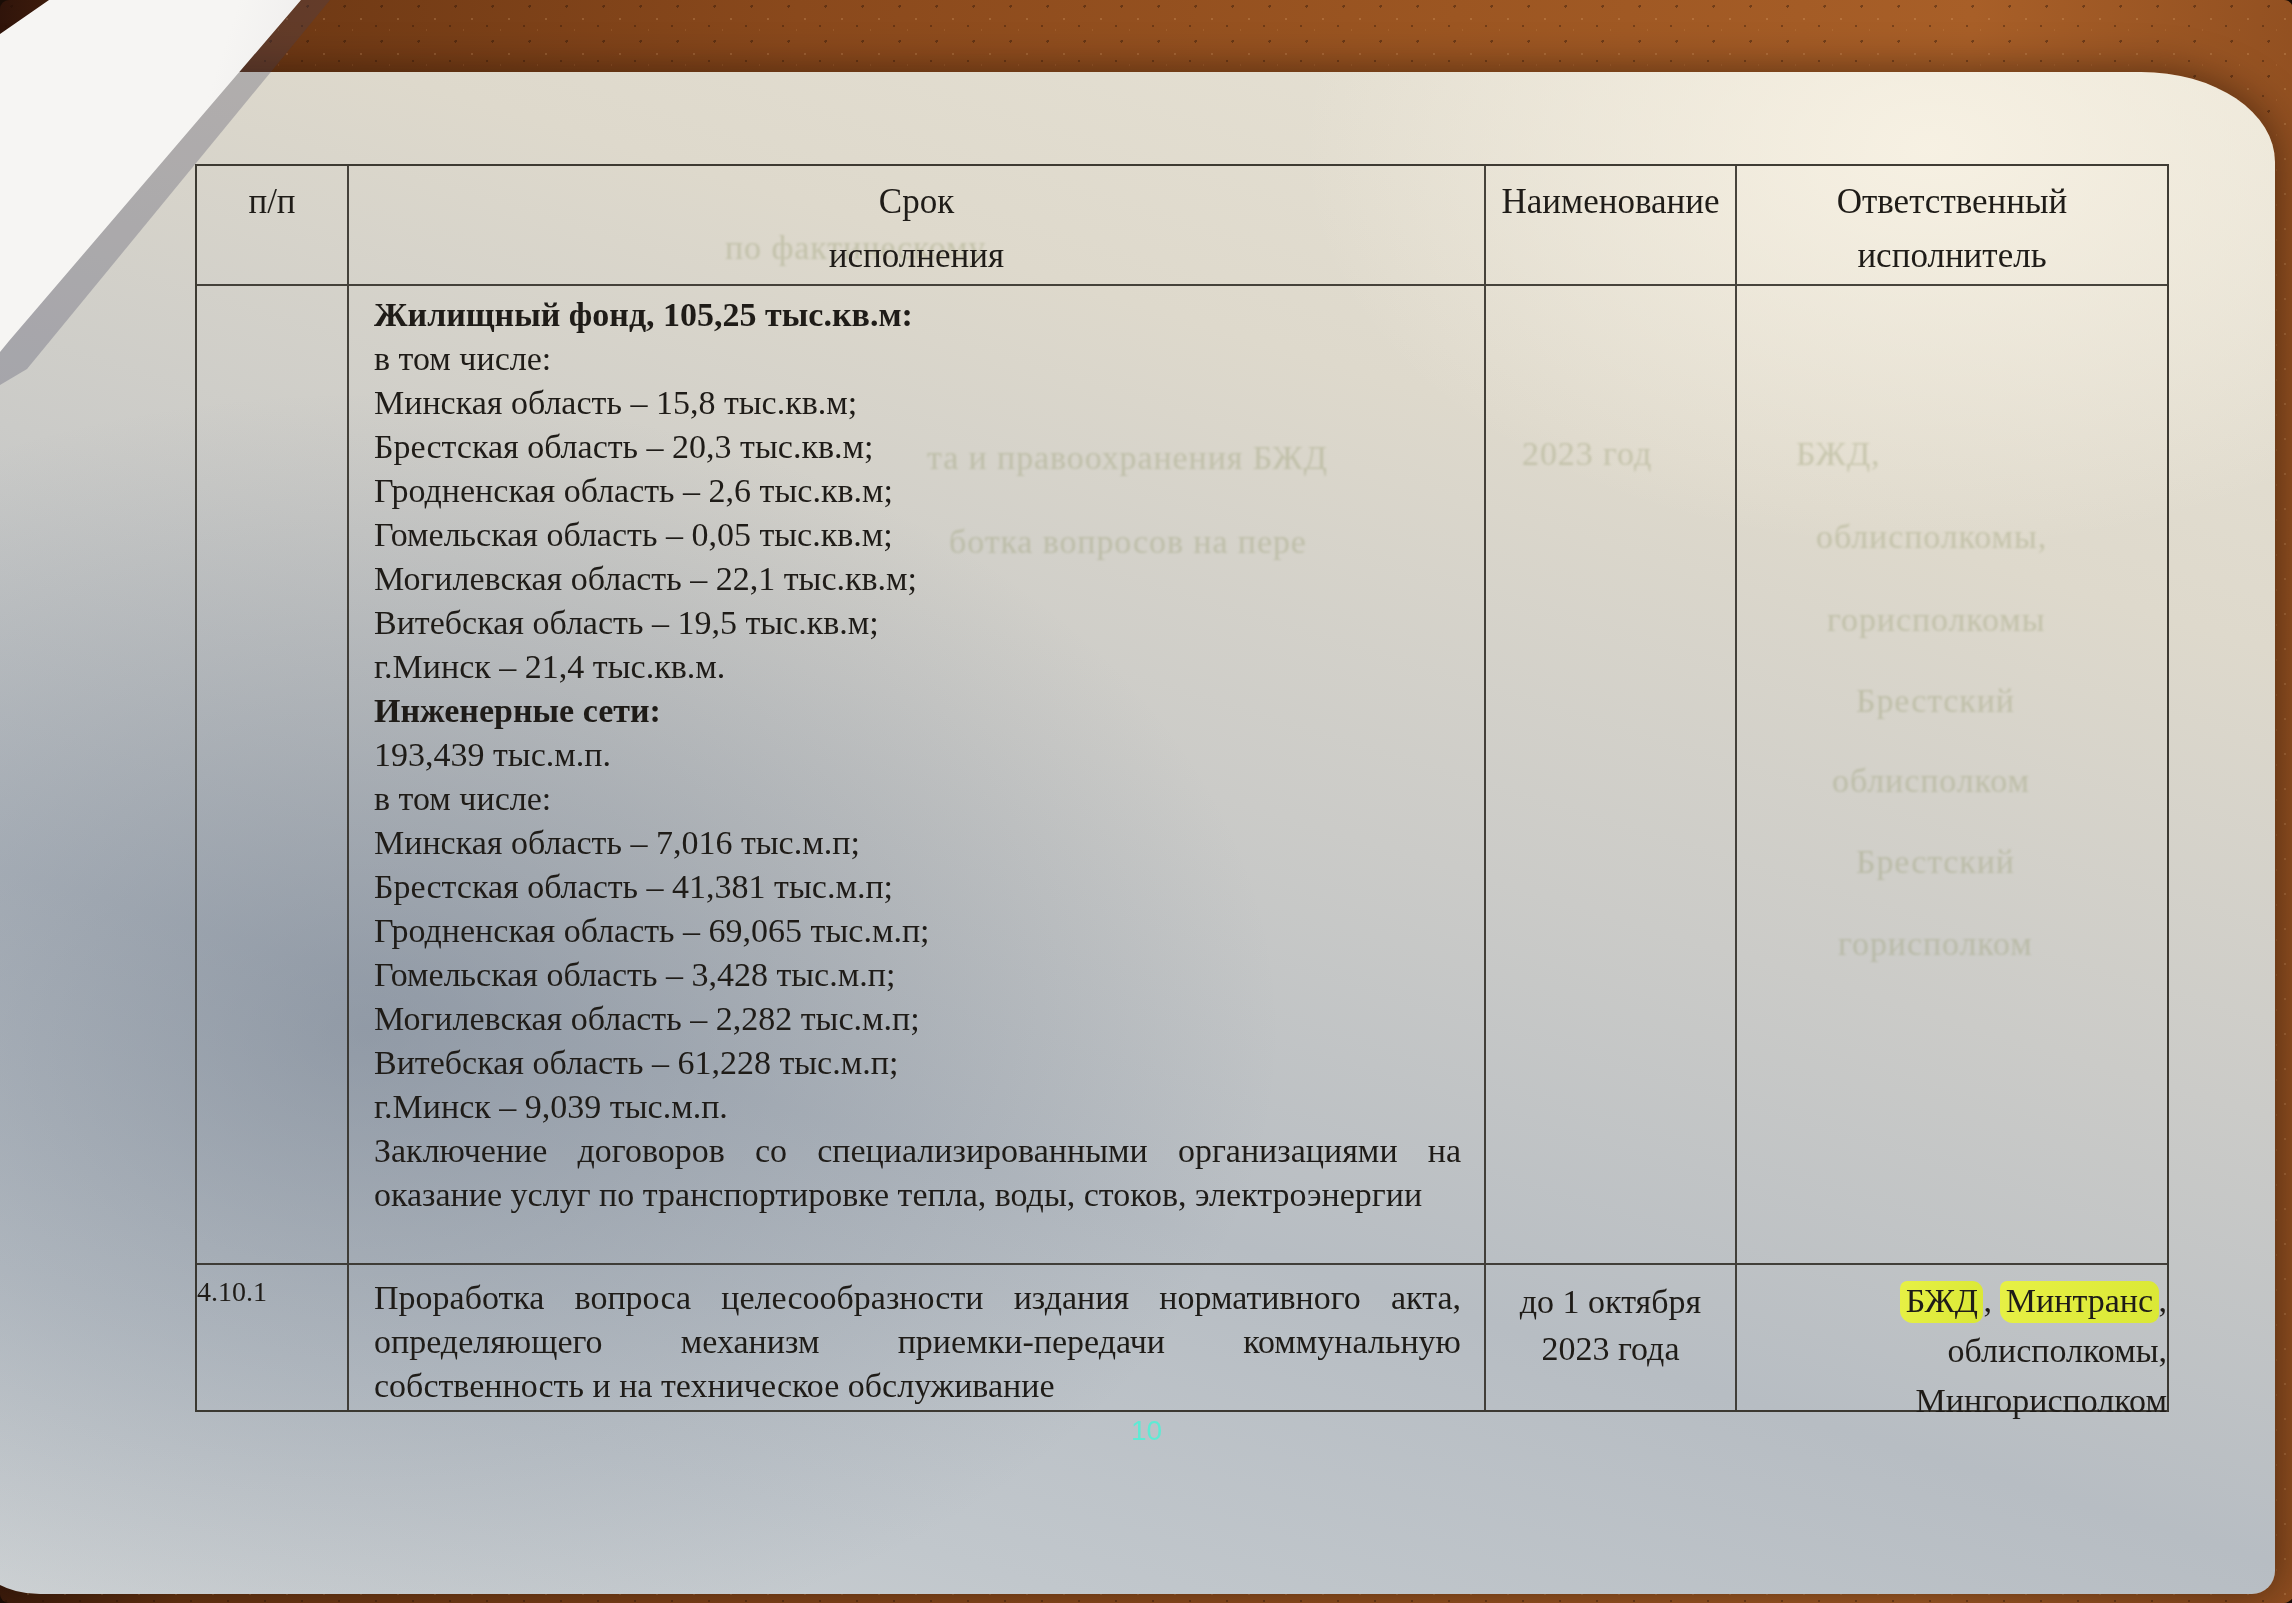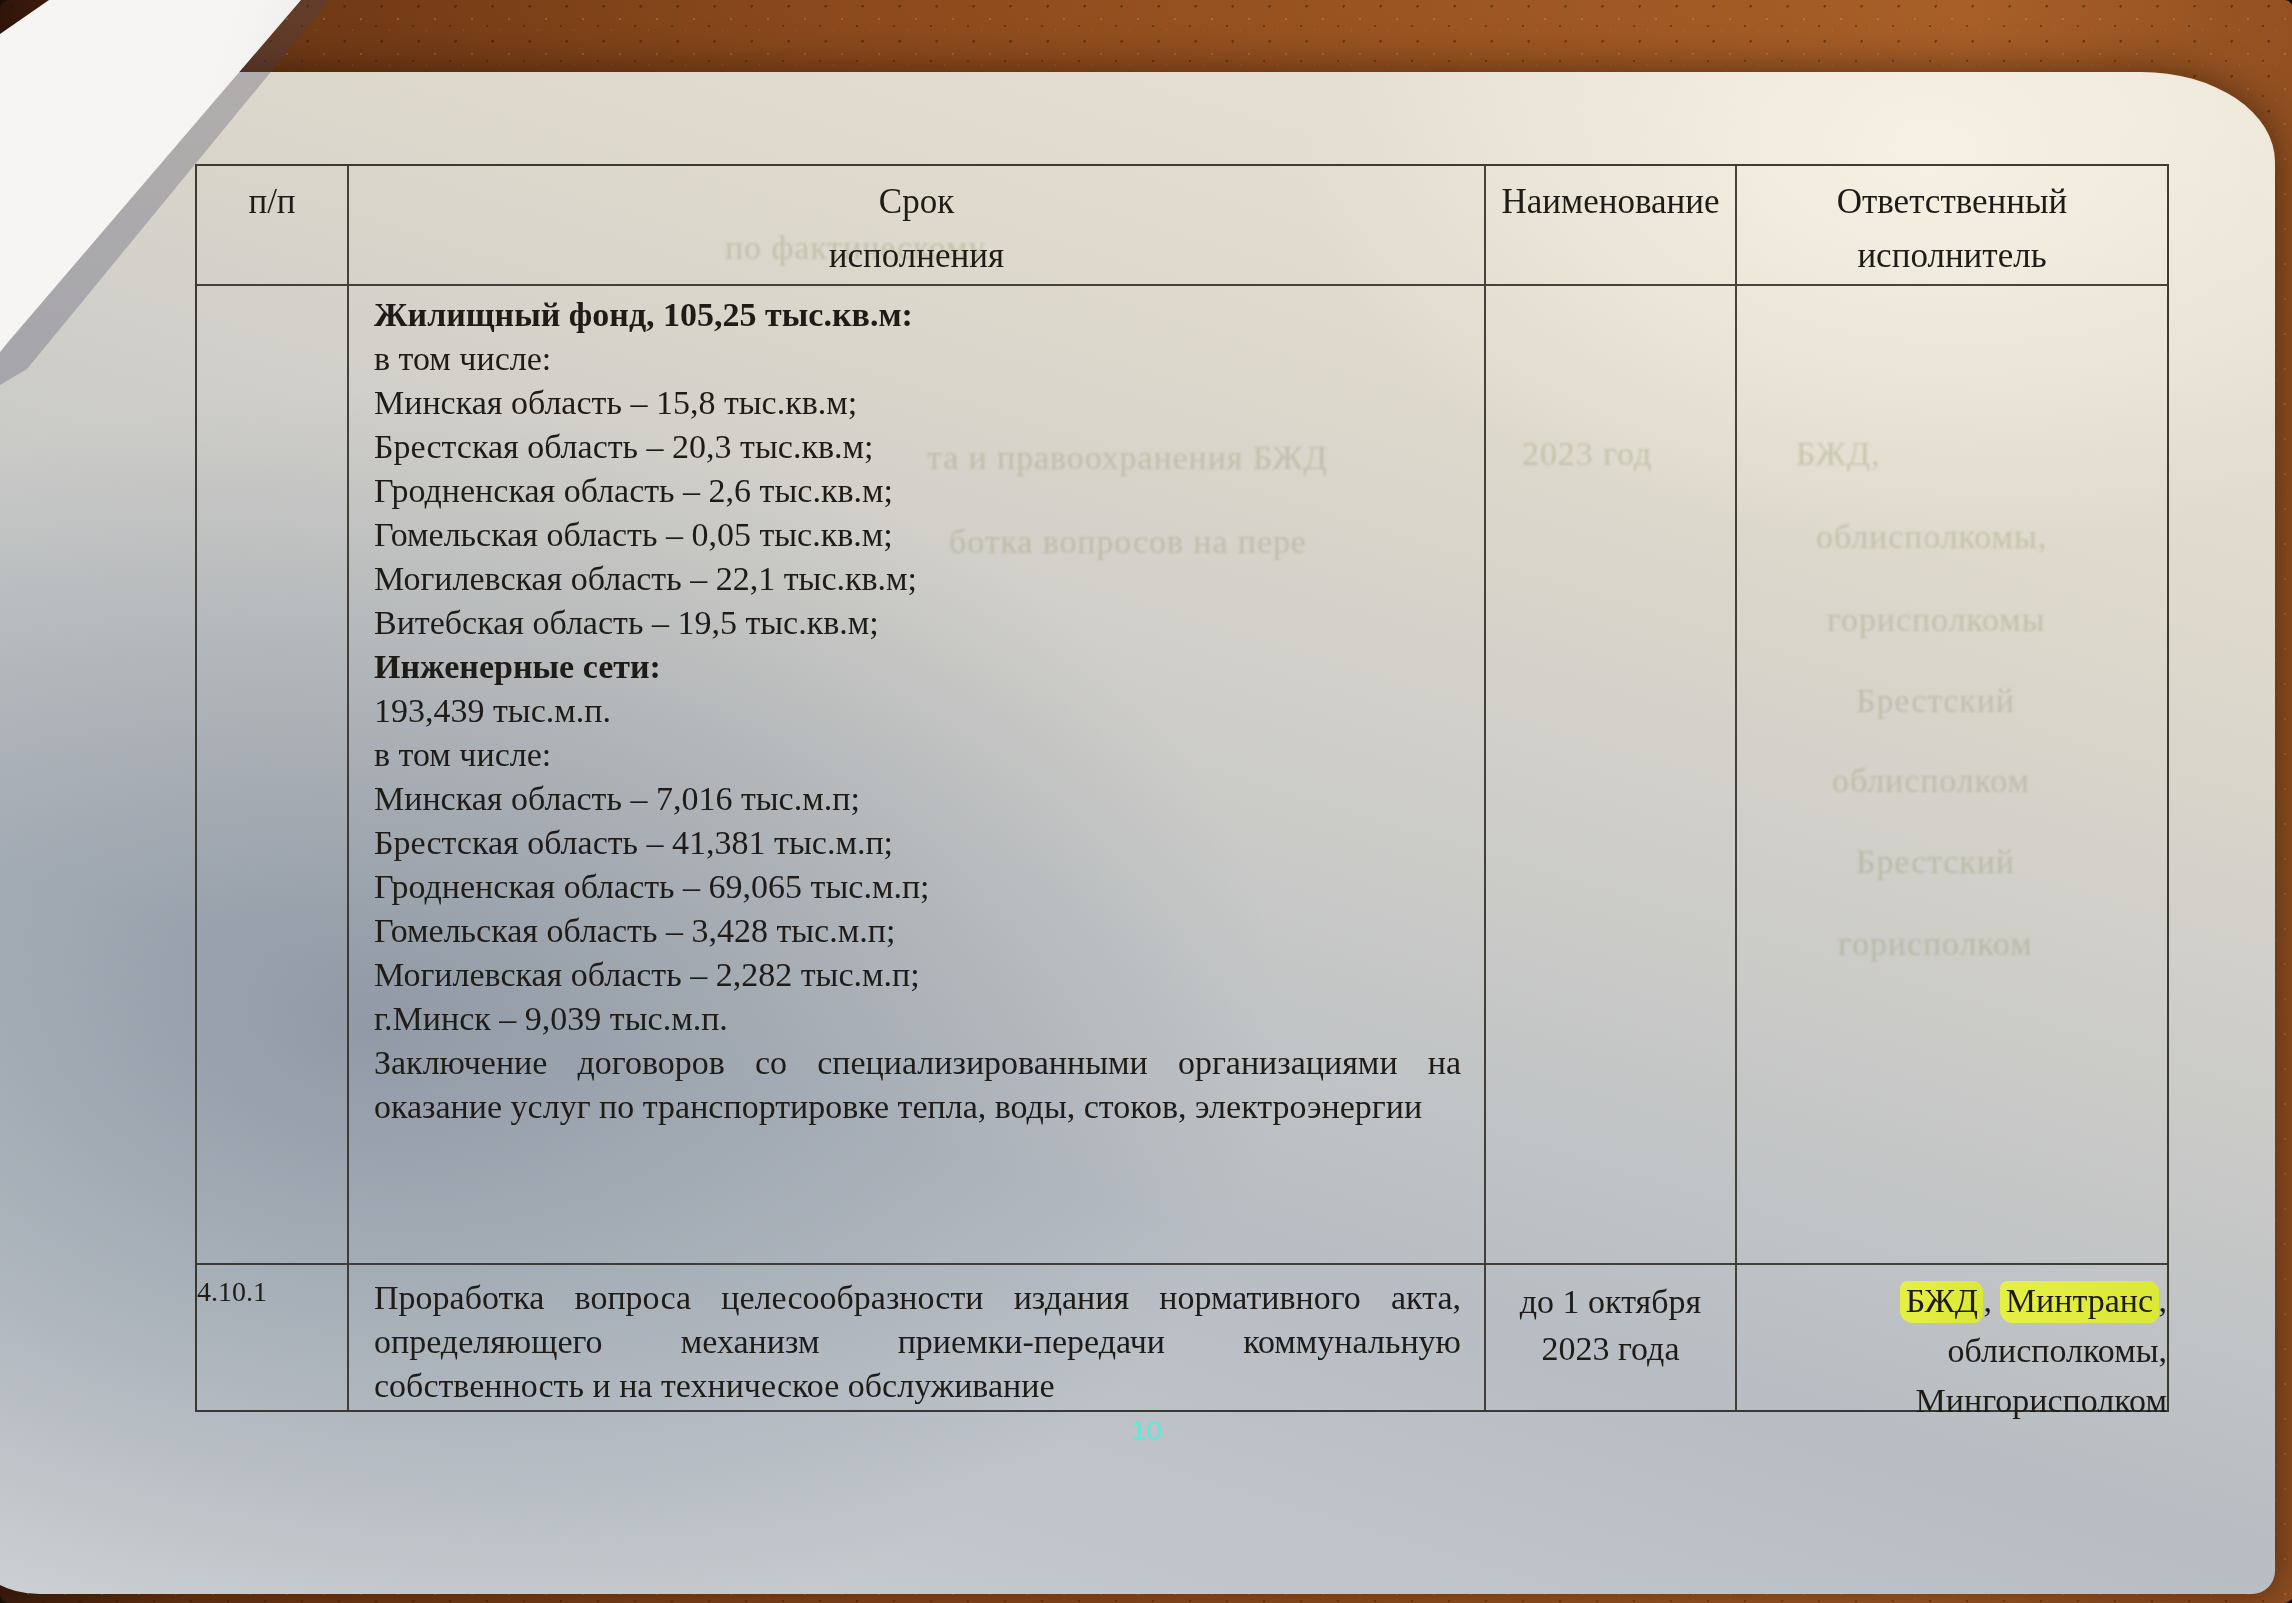--- a/index.html
+++ b/index.html
@@ -108,28 +108,30 @@
     <div class="cell body-text cell-name-sum">
       <div id="summary-lines">
           <div class="t-line b">Жилищный фонд, 105,25 тыс.кв.м:</div>
           <div class="t-line">в том числе:</div>
           <div class="t-line">Минская область – 15,8 тыс.кв.м;</div>
           <div class="t-line">Брестская область – 20,3 тыс.кв.м;</div>
           <div class="t-line">Гродненская область – 2,6 тыс.кв.м;</div>
           <div class="t-line">Гомельская область – 0,05 тыс.кв.м;</div>
           <div class="t-line">Могилевская область – 22,1 тыс.кв.м;</div>
           <div class="t-line">Витебская область – 19,5 тыс.кв.м;</div>
+          <div class="t-line">г.Минск – 21,4 тыс.кв.м.</div>
           <div class="t-line b">Инженерные сети:</div>
           <div class="t-line">193,439 тыс.м.п.</div>
           <div class="t-line">в том числе:</div>
           <div class="t-line">Минская область – 7,016 тыс.м.п;</div>
           <div class="t-line">Брестская область – 41,381 тыс.м.п;</div>
           <div class="t-line">Гродненская область – 69,065 тыс.м.п;</div>
           <div class="t-line">Гомельская область – 3,428 тыс.м.п;</div>
           <div class="t-line">Могилевская область – 2,282 тыс.м.п;</div>
+          <div class="t-line">Витебская область – 61,228 тыс.м.п;</div>
           <div class="t-line">г.Минск – 9,039 тыс.м.п.</div>
           <div class="t-line just">Заключение договоров со специализированными организациями на оказание услуг по транспортировке тепла, воды, стоков, электроэнергии</div>
         </div>
     </div>
     <div class="cell"></div>
     <div class="cell last-col"></div>
 
     <div class="cell last-row cell-num-task">
       <div>4.10.1</div>
     </div>

